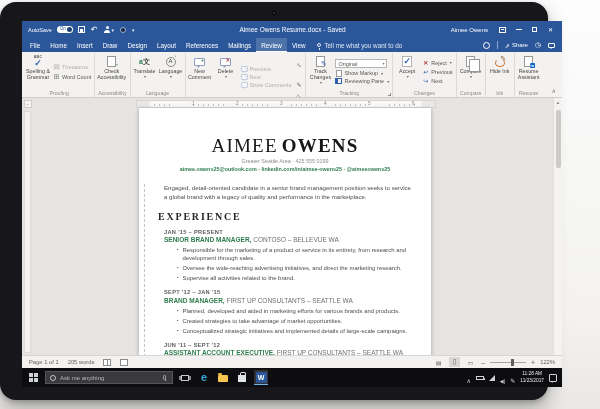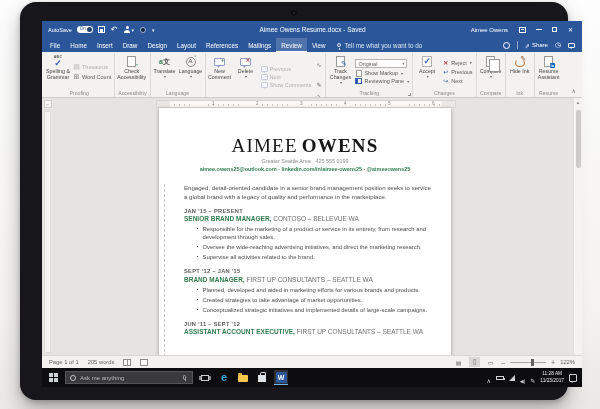--- a/index.html
+++ b/index.html
@@ -1,21 +1,21 @@
 <!DOCTYPE html>
 <html><head>
 <meta charset="utf-8">
 <style>
   * { margin:0; padding:0; box-sizing:border-box; }
   :root { --blue:#2b579a; --green:#2f7d4e; }
   body { font-family:"Liberation Sans", sans-serif; background:#ededed; }
   .stage { position:relative; width:600px; height:409px; background:linear-gradient(180deg,#fdfdfd 0%,#f3f2f0 78%,#e9e8e6 100%); overflow:hidden; }
 
   
-  .device { position:absolute; left:20px; top:2px; width:548px; height:398px; background:#17171b; border-radius:16px;
+  .device { position:absolute; left:0; top:2px; width:548px; height:398px; background:#17171b; border-radius:16px;
             box-shadow:0 10px 20px rgba(0,0,0,.28), 0 2px 5px rgba(0,0,0,.22); }
   .camera { position:absolute; top:8px; left:50%; transform:translateX(-50%); width:6px; height:6px; border-radius:50%;
             background:#35353c; box-shadow:inset 0 0 1px 2px #0b0b0d; }
   .screen { position:absolute; left:22px; top:19px; width:540px; height:366px; background:#fff; display:flex; flex-direction:column; overflow:hidden; }
 
   
   .titlebar { flex:0 0 17px; background:var(--blue); color:#fff; display:flex; align-items:center; gap:5px; padding:0 6px; font-size:6px; }
   .as-label { font-size:5.5px; }
   .pill { width:16px; height:7px; border-radius:4px; background:#fff; display:flex; align-items:center; justify-content:space-between; padding:0 1px 0 3px; }
   .pill-txt { font-size:4.5px; color:var(--blue); line-height:1; }
@@ -489,20 +489,21 @@
 
         <div class="page">
           <div class="page-inner">
             <div class="dash-guide"></div>
             <div class="res-name">
               <span class="first">AIMEE</span><span class="last">OWENS</span>
             </div>
             <div class="contact1">Greater Seattle Area · 425 555 0199</div>
             <div class="contact2">aimee.owens25@outlook.com · linkedin.com/in/aimee-owens25 · @aimeeowens25</div>
             <div class="summary">Engaged, detail-oriented candidate in a senior brand management position seeks to service a global brand with a legacy of quality and performance in the marketplace.</div>
+            <div class="h-exp">EXPERIENCE</div>
 
             <div class="entry">
               <div class="e-dates">JAN '15 – PRESENT</div>
               <div class="e-title">
                 <span class="role">SENIOR BRAND MANAGER,</span><span class="co"> CONTOSO – BELLEVUE WA</span>
               </div>
               <div class="e-bullets">
                 <div class="bullet">
                     <span class="bm"></span>
                     <span>Responsible for the marketing of a product or service in its entirety, from research and development through sales.</span>

